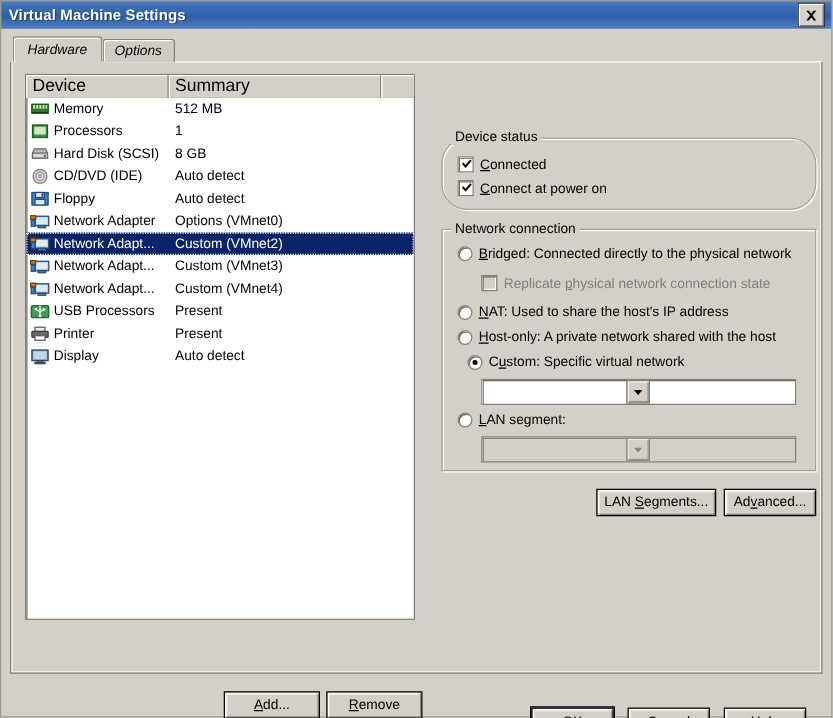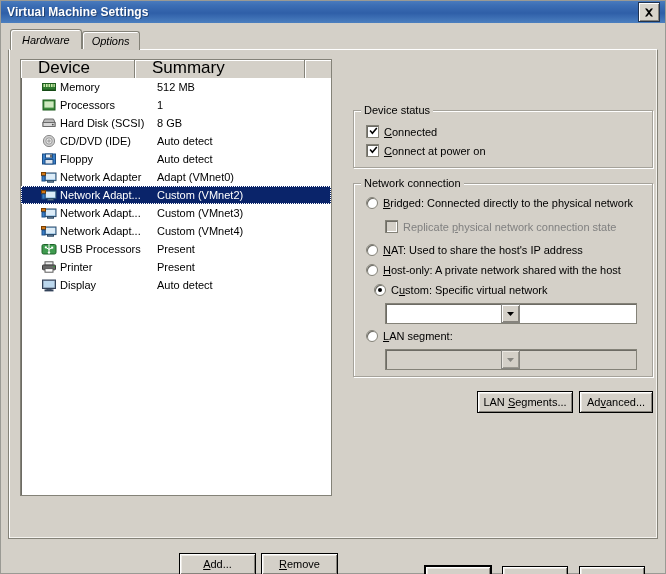--- a/index.html
+++ b/index.html
@@ -149,40 +149,40 @@
     display: flex;
     height: 18px;
     box-sizing: border-box;
     background: #d4d0c8;
     border-bottom: 1px solid #848278;
   }
   .devlist-header .hcell {
     box-sizing: border-box;
     height: 18px;
     line-height: 16px;
-    padding-left: 17px;
-    font-size: 17px;
+    padding-left: 5px;
+    font-size: 14px;
     background: #d4d0c8;
     border-right: 1px solid #848278;
     box-shadow: inset 1px 1px 0 #ffffff;
     cursor: default;
     overflow: hidden;
     white-space: nowrap;
   }
   .hcell.c1 { width: 114px; }
   .hcell.c2 { width: 170px; }
   .hcell.c3 { flex: 1 1 auto; border-right: none; }
 
   .devrows { position: relative; }
   .devrow {
     display: flex;
     align-items: center;
     height: 18px;
     box-sizing: border-box;
-    padding-left: 20px;
+    padding-left: 3px;
     cursor: default;
     white-space: nowrap;
   }
   .devrow.selected {
     background: #0a246a;
     color: #ffffff;
     outline: 1px dotted #ffffff;
     outline-offset: -1px;
   }
   .devrow .dname {
@@ -246,21 +246,21 @@
   .group > .legend {
     position: absolute;
     top: -6px;
     left: 7px;
     background: #d4d0c8;
     padding: 0 3px;
     font-size: 11px;
     line-height: 11px;
     white-space: nowrap;
   }
-  .grp-status { left: 344px; top: 60px; width: 300px; height: 58px; }
+  .grp-status { left: 344px; top: 60px; width: 300px; height: 58px; border-radius: 21px; }
   .grp-network { left: 344px; top: 133px; width: 300px; height: 194px; }
 
   
   .ctl {
     position: absolute;
     display: flex;
     align-items: center;
     font-size: 11px;
     white-space: nowrap;
     cursor: default;
@@ -442,21 +442,21 @@
               <span class="dname">
                 <svg class="devicon" viewBox="0 0 16 14">
                   <rect x="4" y="3" width="11" height="7.6" fill="#9fc8e8" stroke="#2a4a6a"></rect>
                   <rect x="5" y="4" width="9" height="5.2" fill="#dcecf8"></rect>
                   <rect x="6.5" y="10.6" width="6" height="1.6" fill="#7a8a9a" stroke="#2a4a6a"></rect>
                   <rect x="0.5" y="2.5" width="4" height="3" fill="#d07818" stroke="#7a3f00"></rect>
                   <rect x="1" y="6" width="3" height="5" fill="#3a7fc8" stroke="#1d4f86"></rect>
                 </svg>
                 <span>Network Adapter</span>
               </span>
-              <span class="dsummary">Adapt (VMnet0)</span>
+              <span class="dsummary">Options (VMnet0)</span>
             </div>
             <div class="devrow selected">
               <span class="dname">
                 <svg class="devicon" viewBox="0 0 16 14">
                   <rect x="4" y="3" width="11" height="7.6" fill="#9fc8e8" stroke="#2a4a6a"></rect>
                   <rect x="5" y="4" width="9" height="5.2" fill="#dcecf8"></rect>
                   <rect x="6.5" y="10.6" width="6" height="1.6" fill="#7a8a9a" stroke="#2a4a6a"></rect>
                   <rect x="0.5" y="2.5" width="4" height="3" fill="#d07818" stroke="#7a3f00"></rect>
                   <rect x="1" y="6" width="3" height="5" fill="#3a7fc8" stroke="#1d4f86"></rect>
                 </svg>

